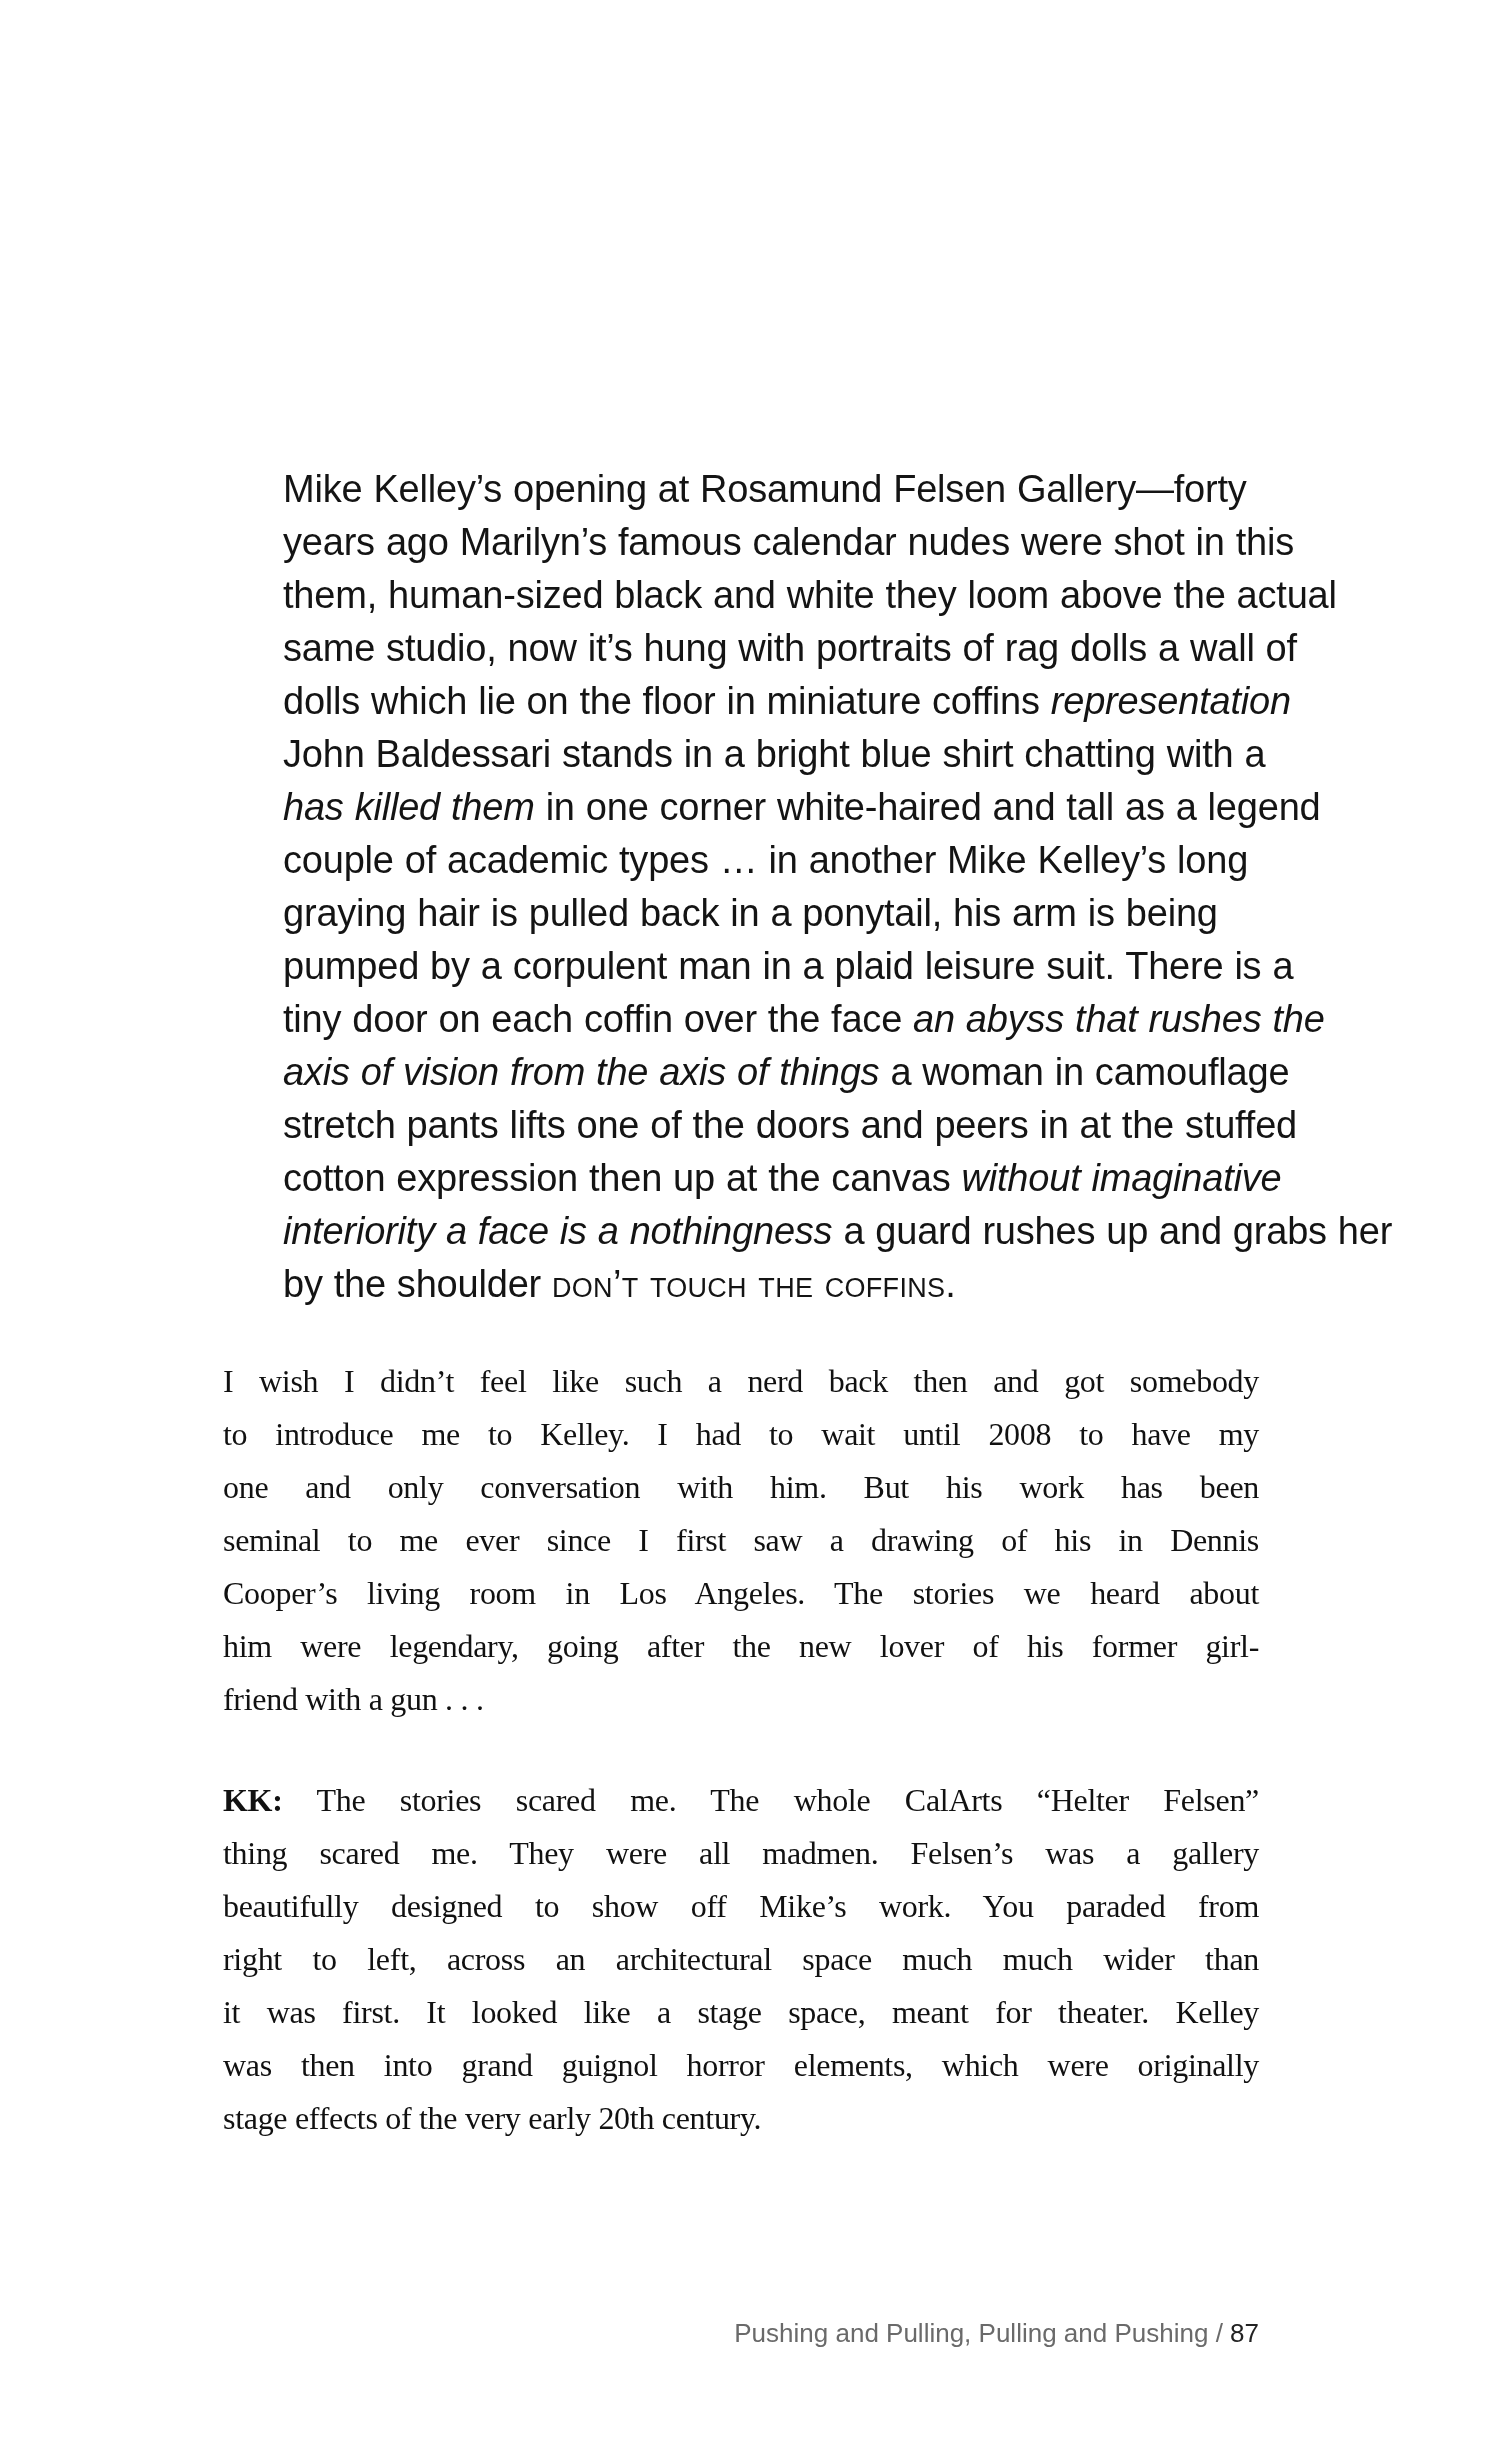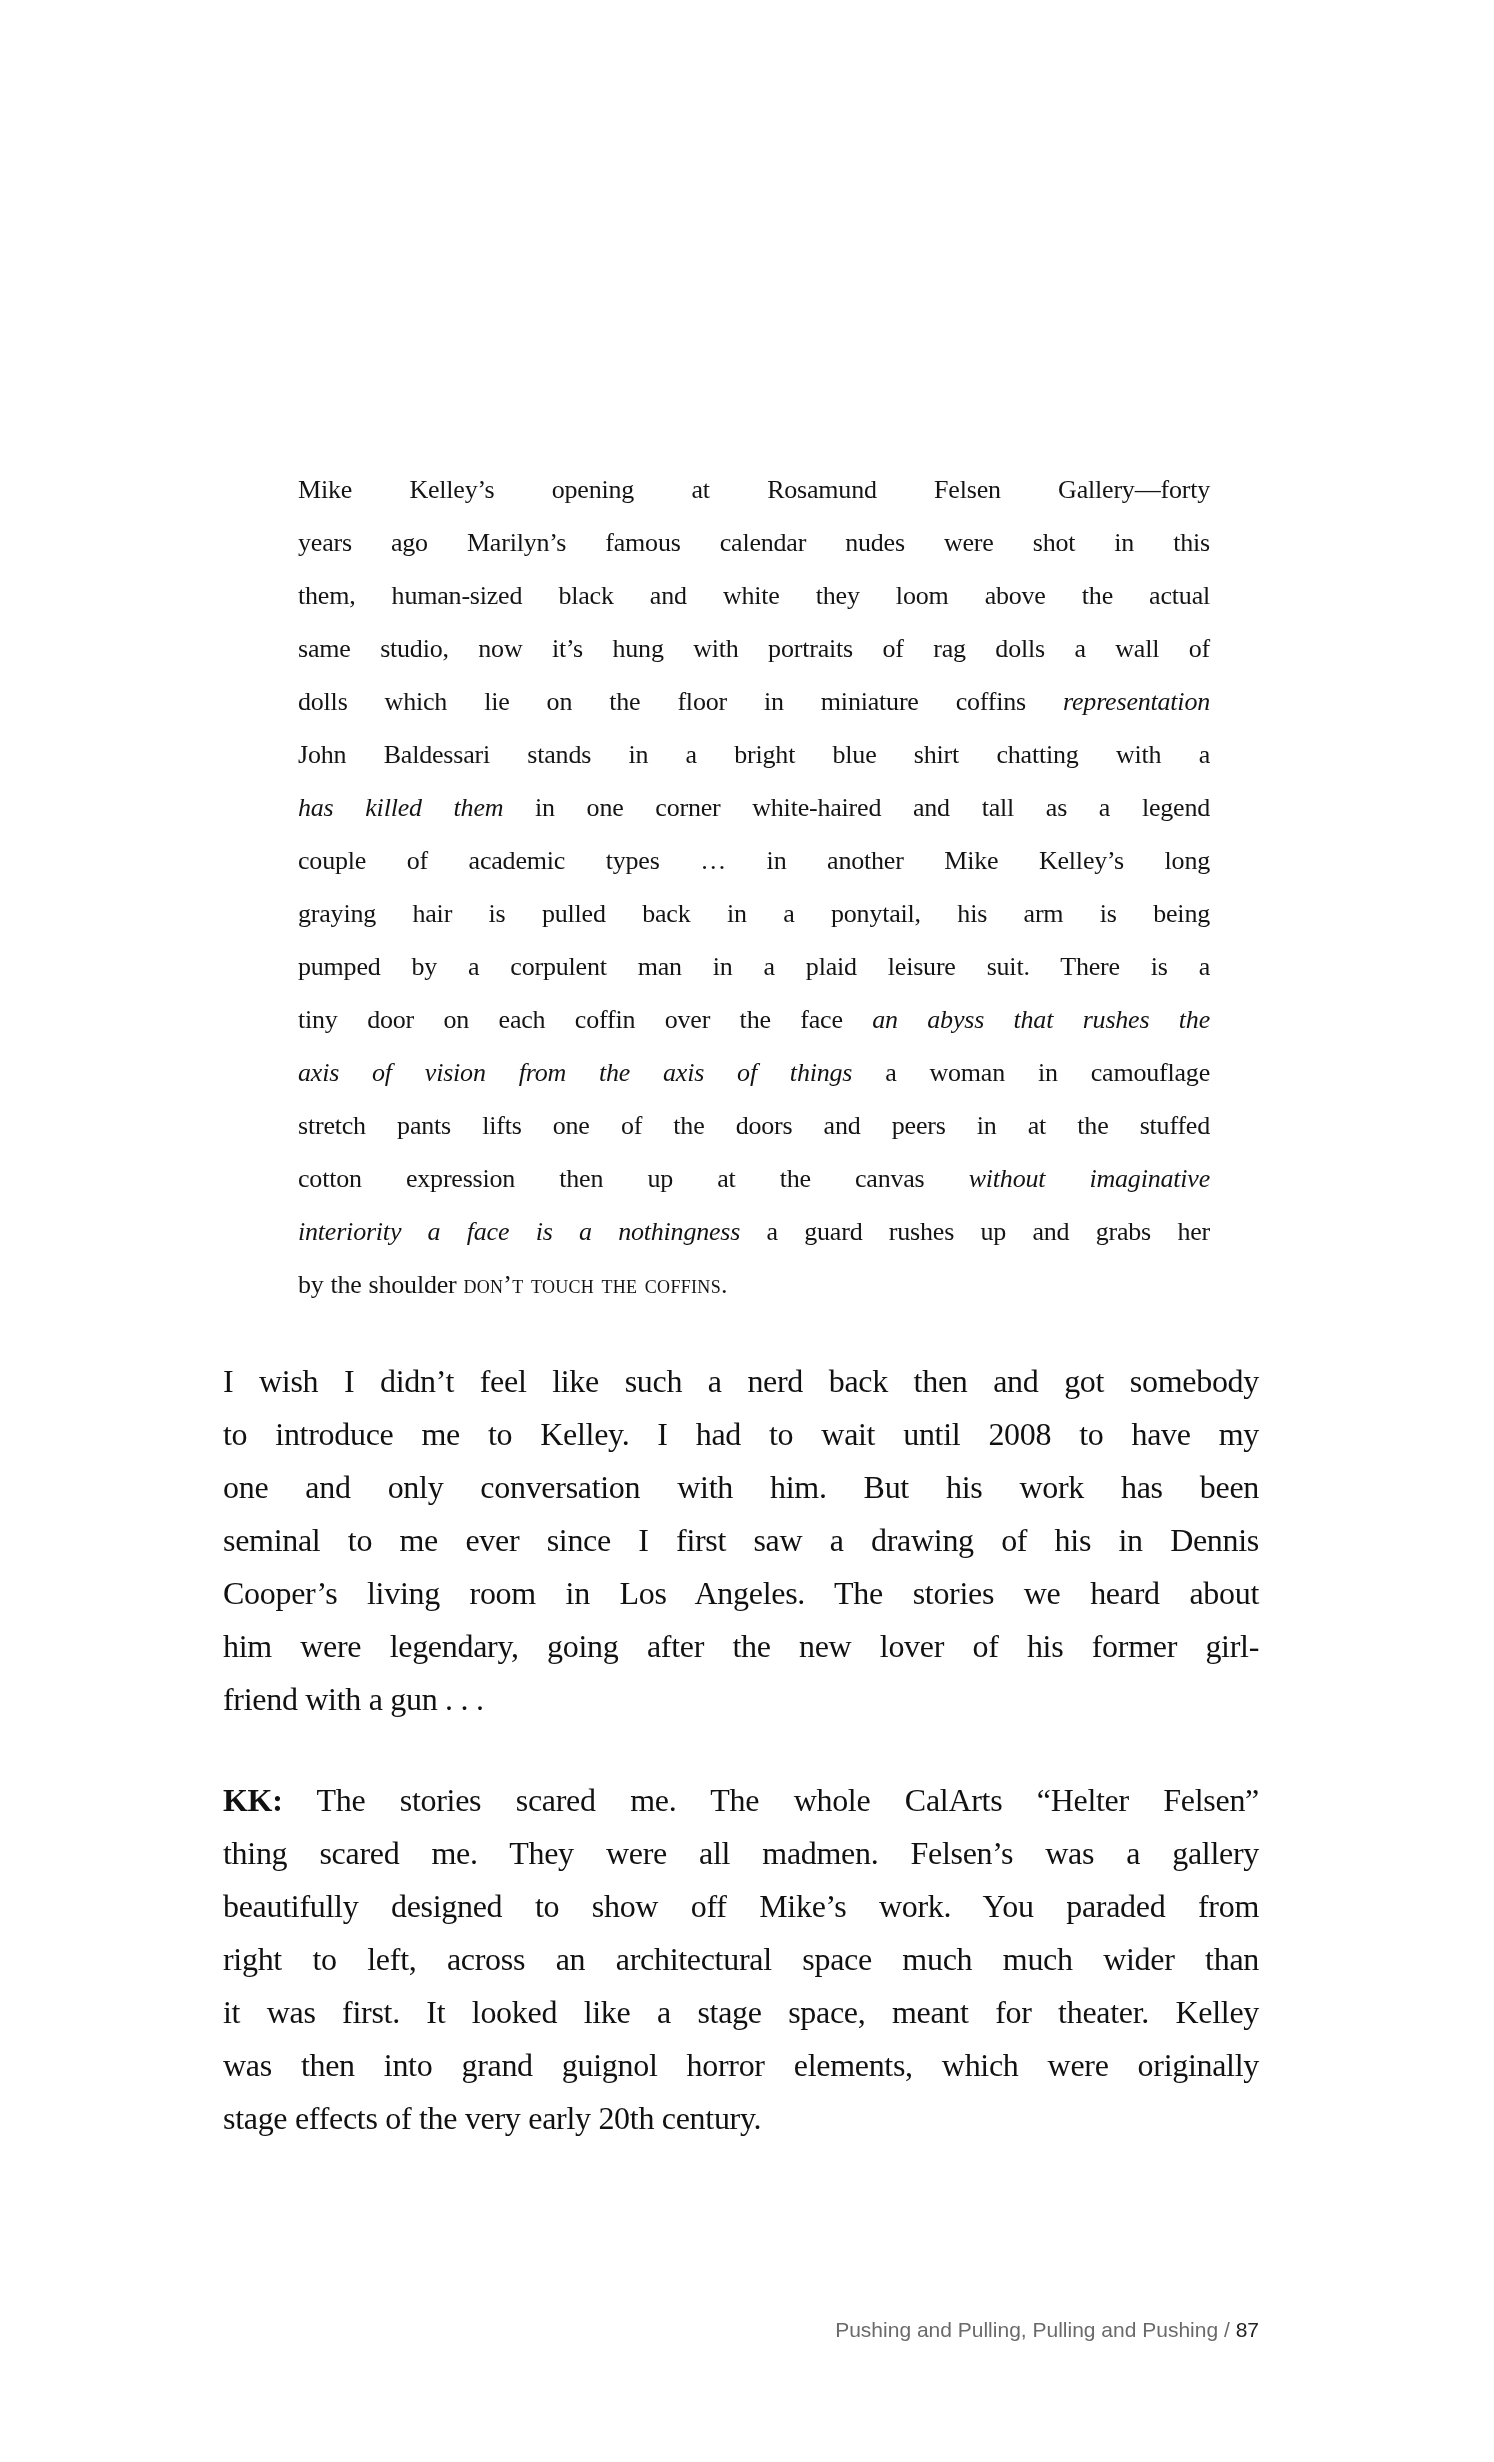--- a/index.html
+++ b/index.html
@@ -16,25 +16,25 @@
     }
     .page {
       position: absolute;
       left: 0; top: 0;
       width: 1495px;
       height: 2462px;
       background: #ffffff;
     }
     .block-quote {
       position: absolute;
-      left: 298px;
+      left: 283px;
       top: 463px;
       width: 912px;
-      font-family: Liberation Serif, serif;
-      font-size: 26px;
+      font-family: Liberation Sans, sans-serif;
+      font-size: 38px;
       line-height: 53px;
       text-align: justify;
       color: #141414;
       letter-spacing: -0.2px;
       word-spacing: 0.6px;
     }
     .body-para {
       position: absolute;
       left: 223px;
       width: 1036px;
@@ -60,21 +60,21 @@
       font-variant: small-caps;
       text-transform: lowercase;
       letter-spacing: 0.3px;
     }
     .speaker { font-weight: bold; }
     .footer {
       position: absolute;
       right: 236px;
       top: 2318px;
       font-family: "Liberation Sans", "DejaVu Sans", sans-serif;
-      font-size: 21px;
+      font-size: 26px;
       font-weight: 300;
       color: #6a6a6a;
       white-space: nowrap;
     }
     .footer .sep { color: #6a6a6a; }
     .footer .num { color: #222222; }
   </style>
 </head>
 <body>
 

